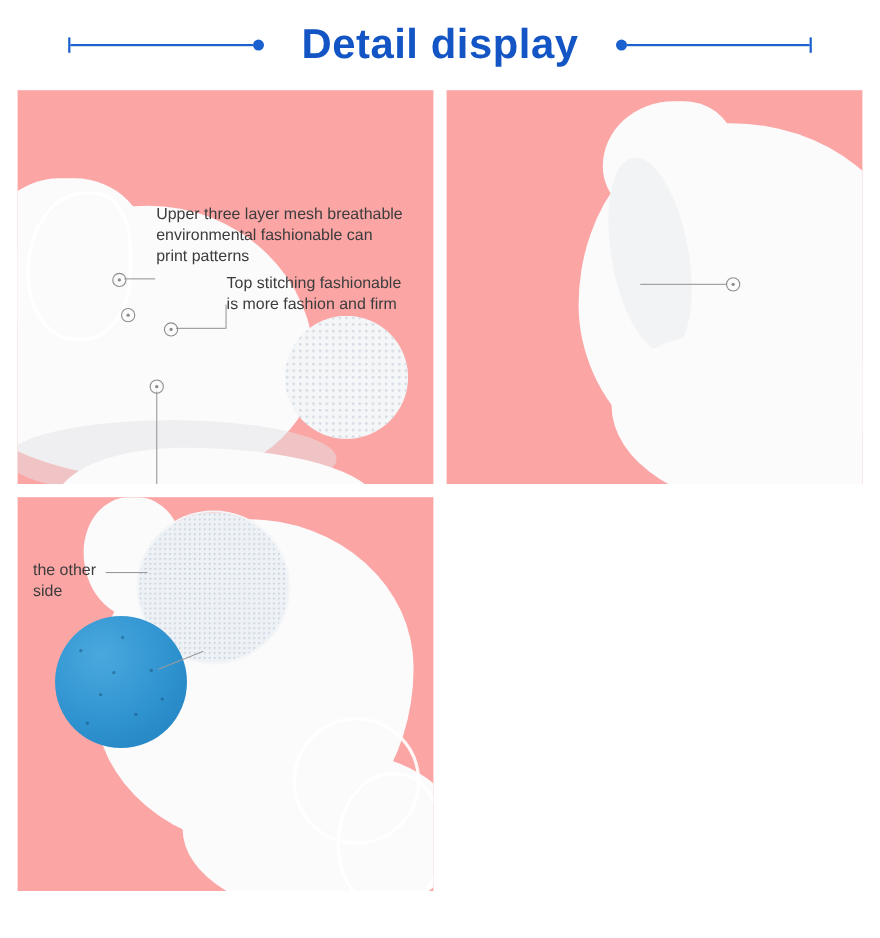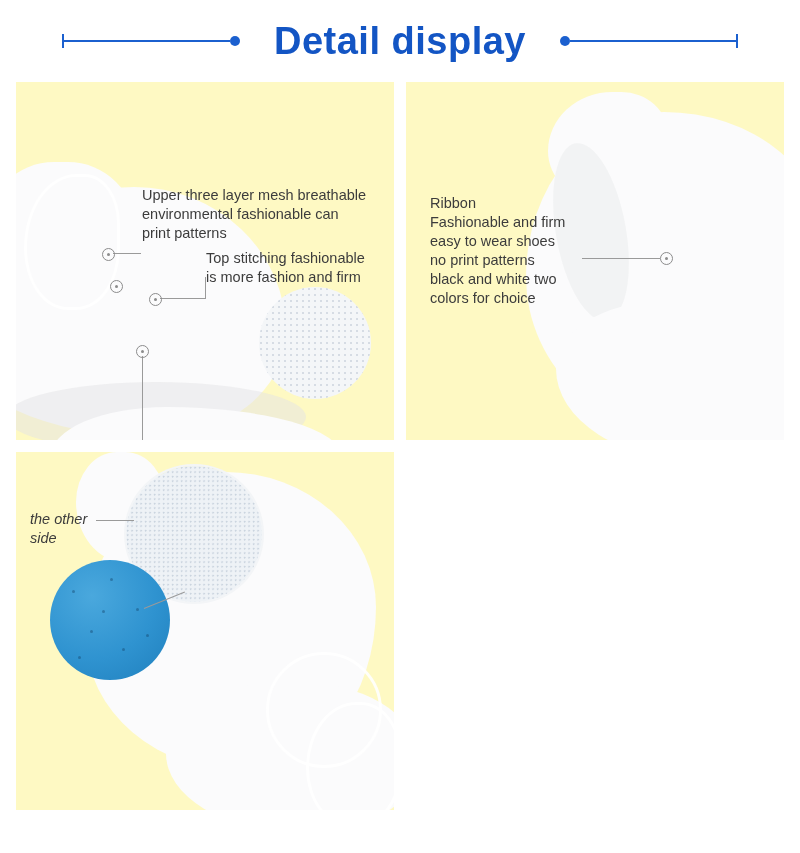--- a/index.html
+++ b/index.html
@@ -69,21 +69,21 @@
     position: relative;
     display: grid;
     grid-template-columns: 378px 378px;
     grid-template-rows: 358px 358px;
     column-gap: 12px;
     row-gap: 12px;
     padding: 0 16px;
   }
   .panel {
     position: relative;
-    background: #fef9c3;
+    background: #fca5a5;
     overflow: hidden;
   }
 
   
   .blob {
     position: absolute;
     background: #fbfbfc;
     border-radius: 50%;
     filter: blur(0.3px);
   }
@@ -234,26 +234,20 @@
 
     </div>
 
 
     <div class="panel">
       <div class="blob" style="left:120px; top:30px; width:300px; height:330px; border-radius:46% 54% 40% 60% / 50% 40% 60% 50%;"></div>
       <div class="blob" style="left:142px; top:10px; width:120px; height:110px; border-radius:58% 42% 50% 50%;"></div>
       <div class="shade" style="left:150px; top:60px; width:70px; height:180px; border-radius:50%; opacity:.35; transform:rotate(-10deg);"></div>
       <div class="blob" style="left:150px; top:220px; width:250px; height:160px; border-radius:50% 50% 30% 70%;"></div>
 
-      <div class="callout big" style="left:24px; top:112px;">Ribbon
-Fashionable and firm
-easy to wear shoes
-no print patterns
-black and white two
-colors for choice</div>
 
       <div class="marker" style="left:254px; top:170px;"></div>
       <div class="lline" style="left:176px; top:176px; width:78px;"></div>
     </div>
 
     <div class="panel">
       <div class="blob" style="left:70px; top:20px; width:290px; height:300px; border-radius:48% 52% 45% 55% / 55% 45% 55% 45%;"></div>
       <div class="blob" style="left:60px; top:0px; width:90px; height:110px; border-radius:50% 50% 40% 60%;"></div>
       <div class="blob" style="left:150px; top:230px; width:250px; height:150px; border-radius:50% 50% 45% 55%;"></div>
       <div class="lace" style="left:250px; top:200px; width:110px; height:110px; border-radius:50%; opacity:.9;"></div>
@@ -267,21 +261,21 @@
         <span class="speck" style="left:22px; top:30px;"></span>
         <span class="speck" style="left:60px; top:18px;"></span>
         <span class="speck" style="left:86px; top:48px;"></span>
         <span class="speck" style="left:40px; top:70px;"></span>
         <span class="speck" style="left:72px; top:88px;"></span>
         <span class="speck" style="left:28px; top:96px;"></span>
         <span class="speck" style="left:96px; top:74px;"></span>
         <span class="speck" style="left:52px; top:50px;"></span>
       </div>
 
-      <div class="callout big" style="left:14px; top:58px;font-style:italic;">the other
+      <div class="callout big" style="left:14px; top:58px;">the other
 side</div>
 
 
       <div class="lline" style="left:80px; top:68px; width:38px;"></div>
       <div class="lline" style="left:128px; top:156px; width:44px; transform:rotate(-22deg); transform-origin:left center;"></div>
     </div>
 
   </div>
 </div>
 

